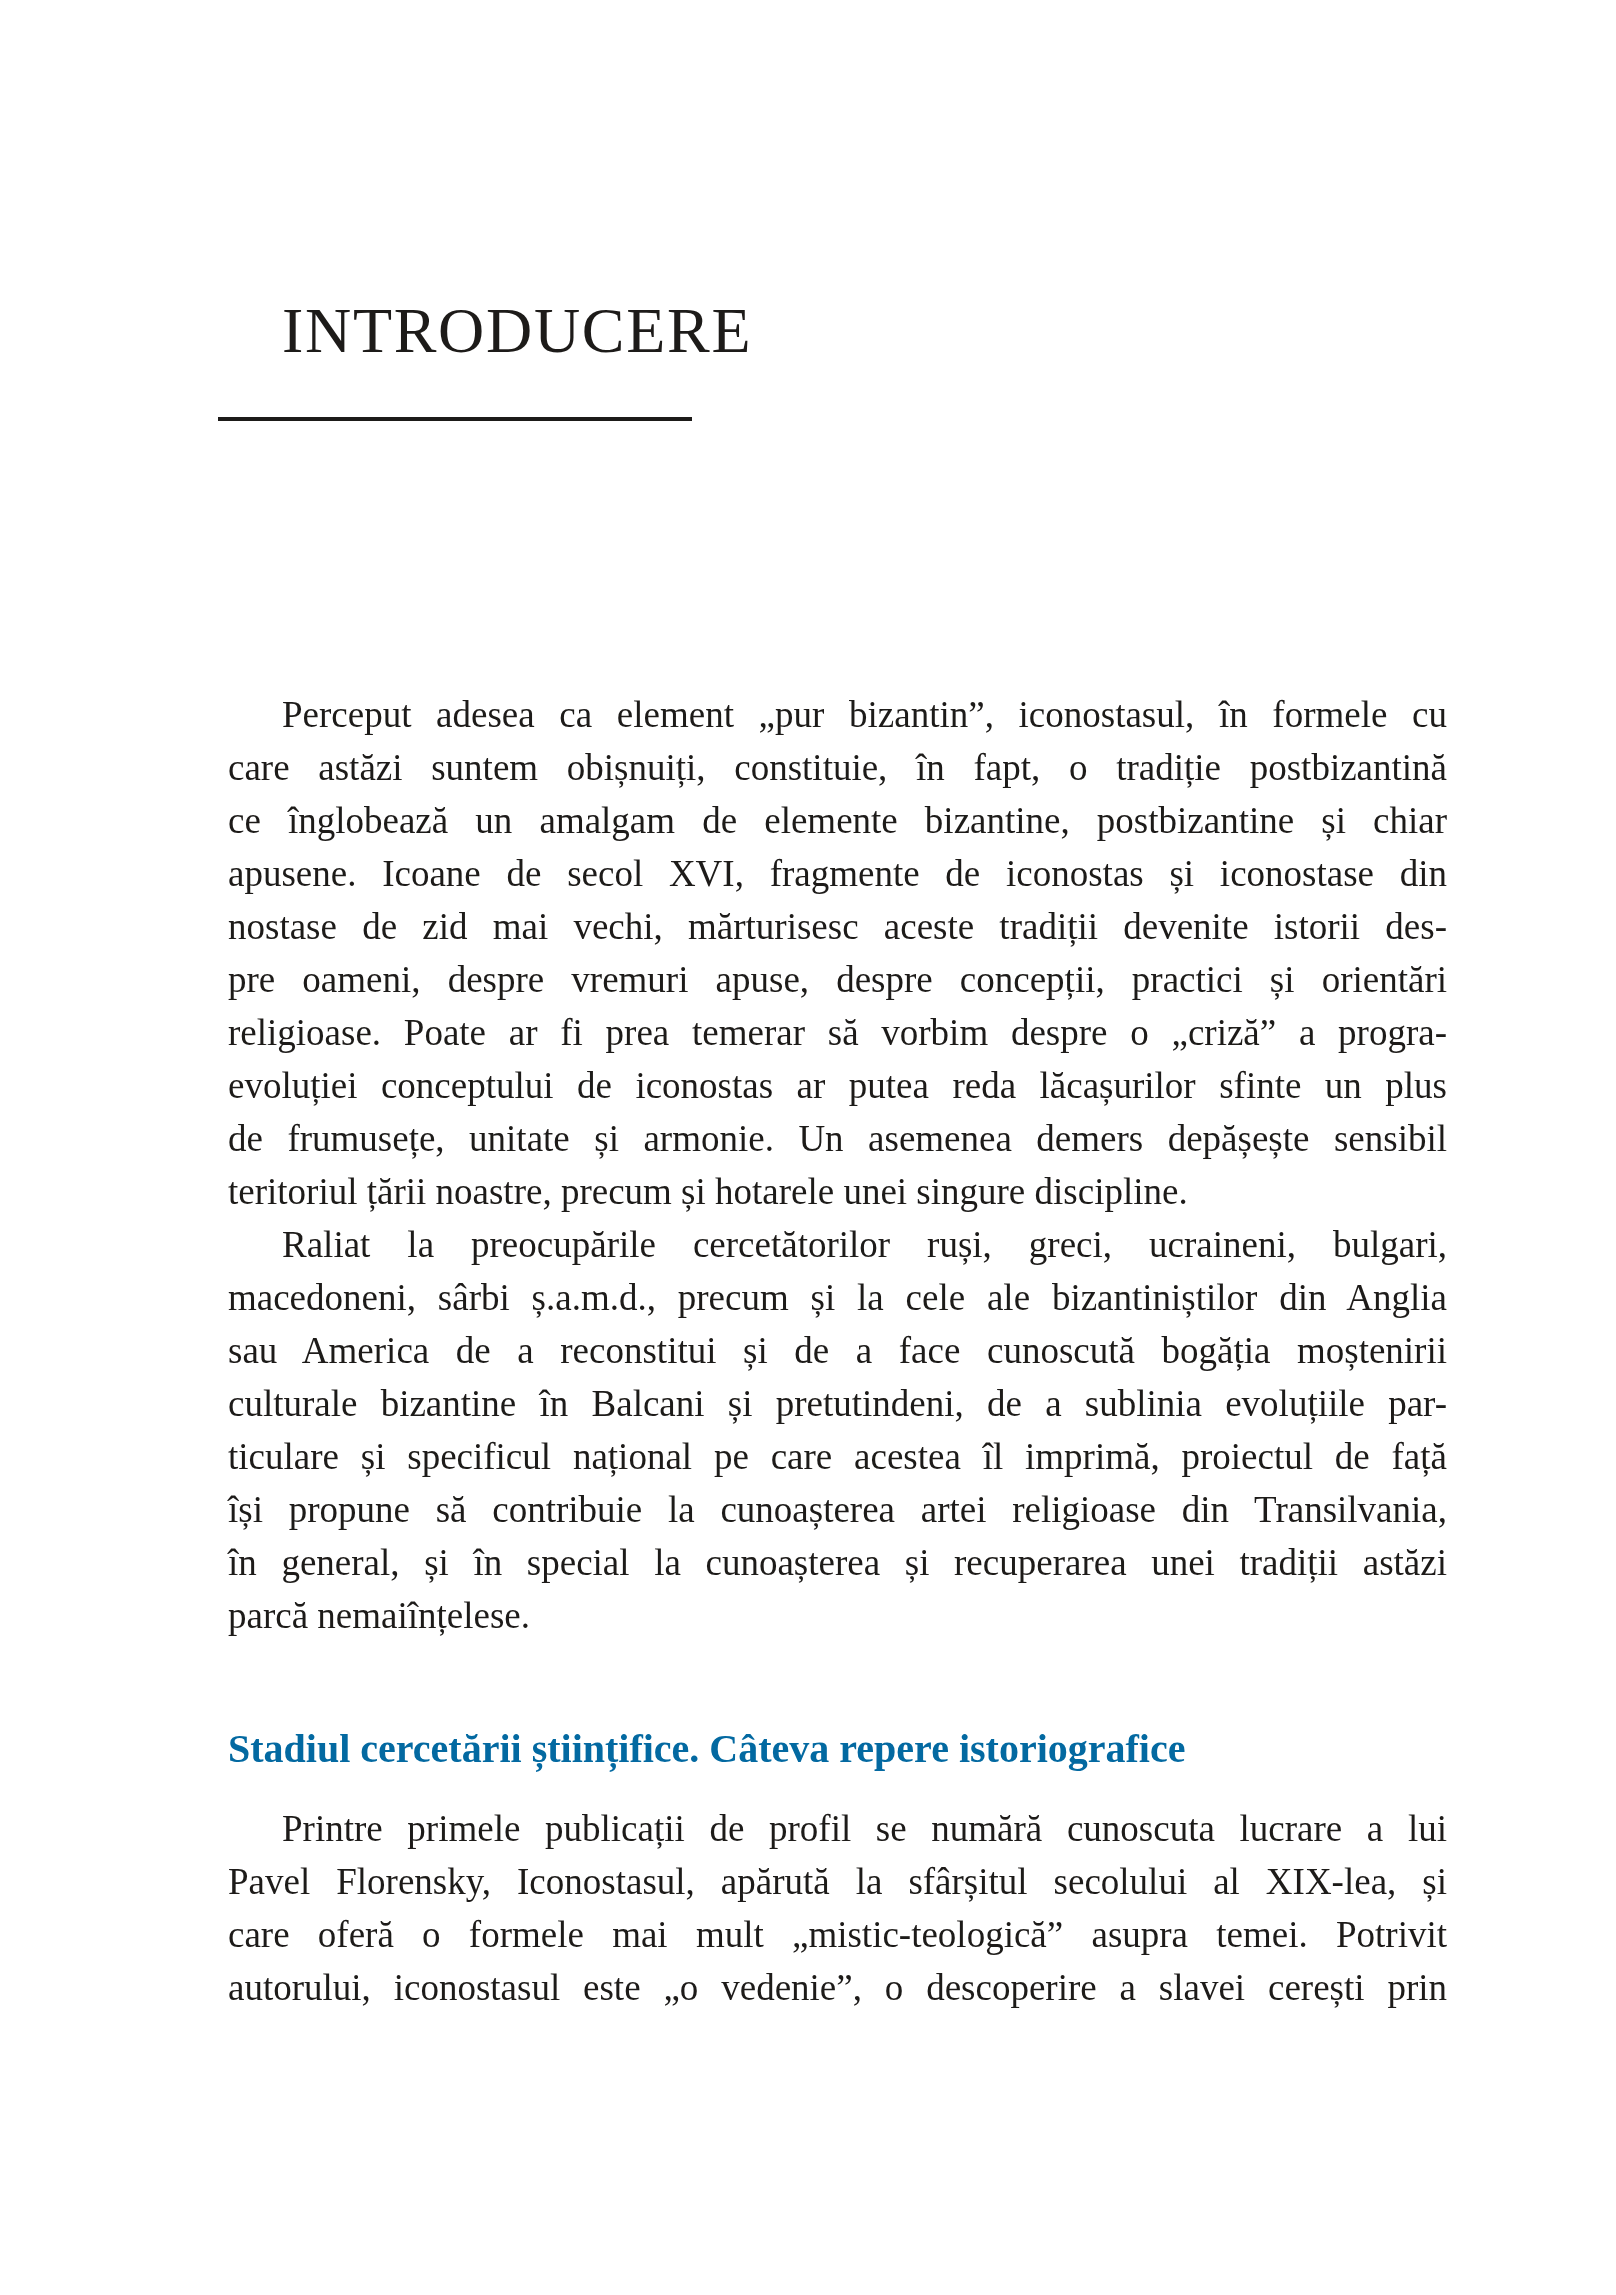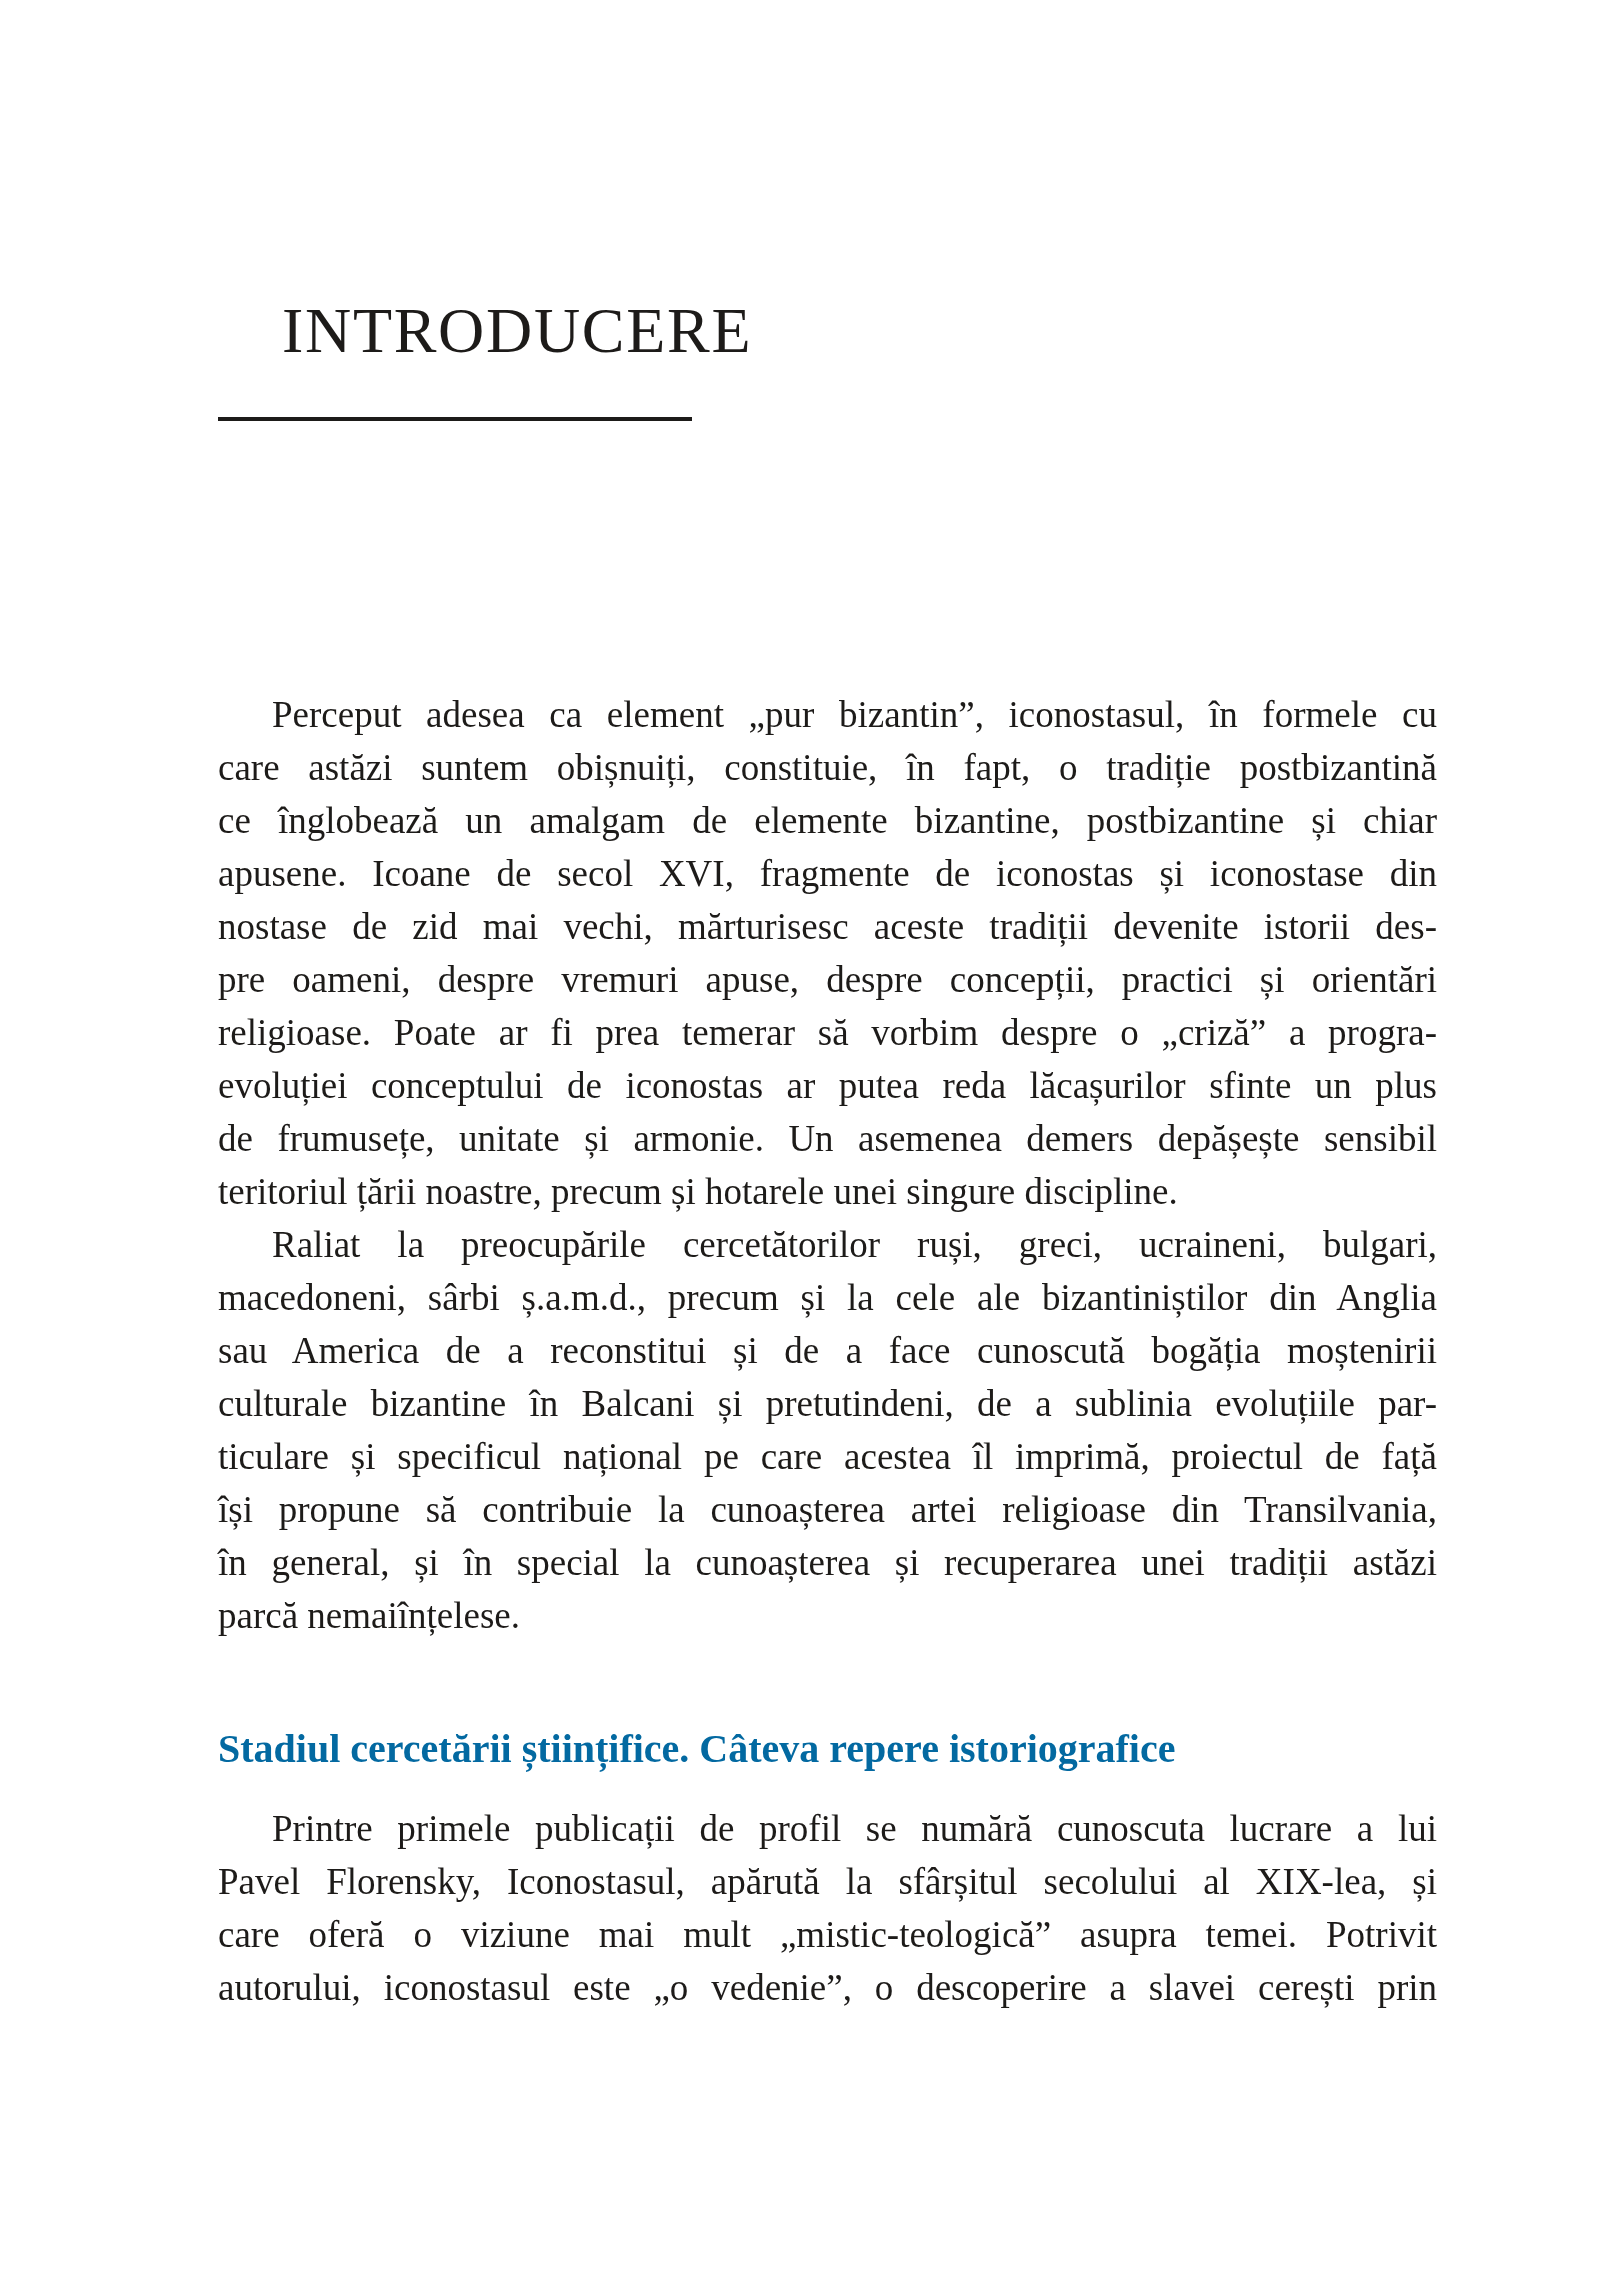--- a/index.html
+++ b/index.html
@@ -27,21 +27,21 @@
   .title-rule {
     position: absolute;
     left: 218px;
     top: 417px;
     width: 474px;
     height: 4.2px;
     background: #1d1b19;
   }
   .body-text {
     position: absolute;
-    left: 218px;
+    left: 228px;
     top: 688px;
     width: 1219px;
     font-size: 37px;
     line-height: 53px;
     color: #1d1b19;
   }
   .para .line {
     text-align: justify;
     text-align-last: justify;
     text-justify: inter-word;
@@ -91,17 +91,17 @@
       <div class="line"><span>culturale bizantine în Balcani și pretutindeni, de a sublinia evoluțiile par-</span></div>
       <div class="line"><span>ticulare și specificul național pe care acestea îl imprimă, proiectul de față</span></div>
       <div class="line"><span>își propune să contribuie la cunoașterea artei religioase din Transilvania,</span></div>
       <div class="line"><span>în general, și în special la cunoașterea și recuperarea unei tradiții astăzi</span></div>
       <div class="line last-left"><span>parcă nemaiînțelese.</span></div>
     </div>
     <div class="section-heading">Stadiul cercetării științifice. Câteva repere istoriografice</div>
     <div class="para">
       <div class="line"><span>Printre primele publicații de profil se numără cunoscuta lucrare a lui</span></div>
       <div class="line"><span>Pavel Florensky, </span><span class="italic">Iconostasul,</span><span> apărută la sfârșitul secolului al XIX-lea, și</span></div>
-      <div class="line"><span>care oferă o viziune mai mult „mistic-teologică” asupra temei. Potrivit</span></div>
+      <div class="line"><span>care oferă o formele mai mult „mistic-teologică” asupra temei. Potrivit</span></div>
       <div class="line"><span>autorului, iconostasul este „o vedenie”, o descoperire a slavei cerești prin</span></div>
     </div>
   </div>
 
 
 </body></html>

